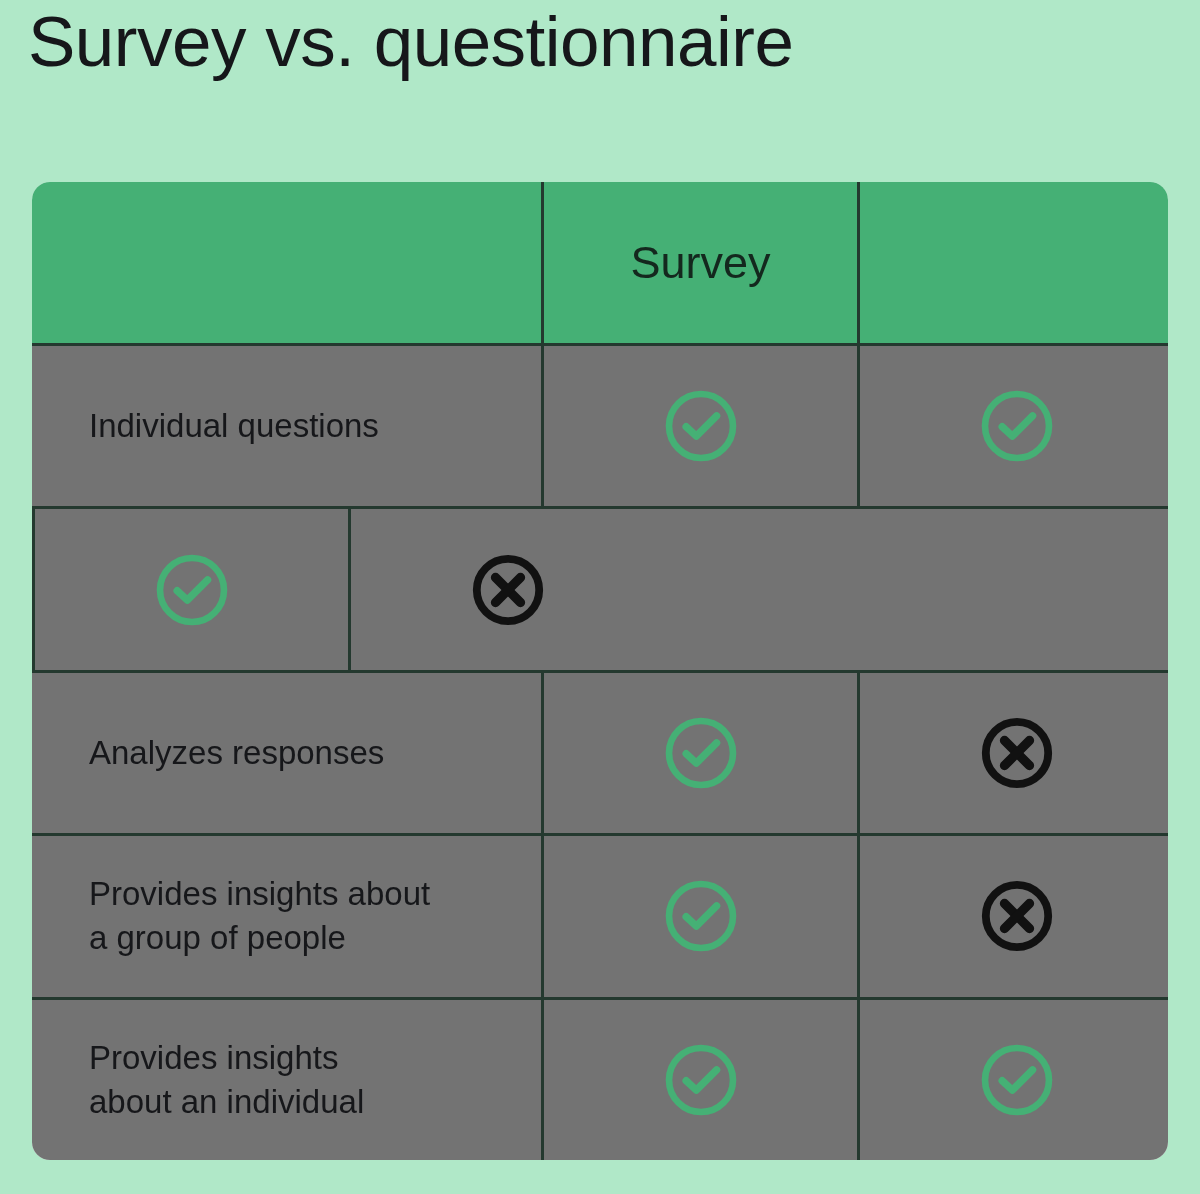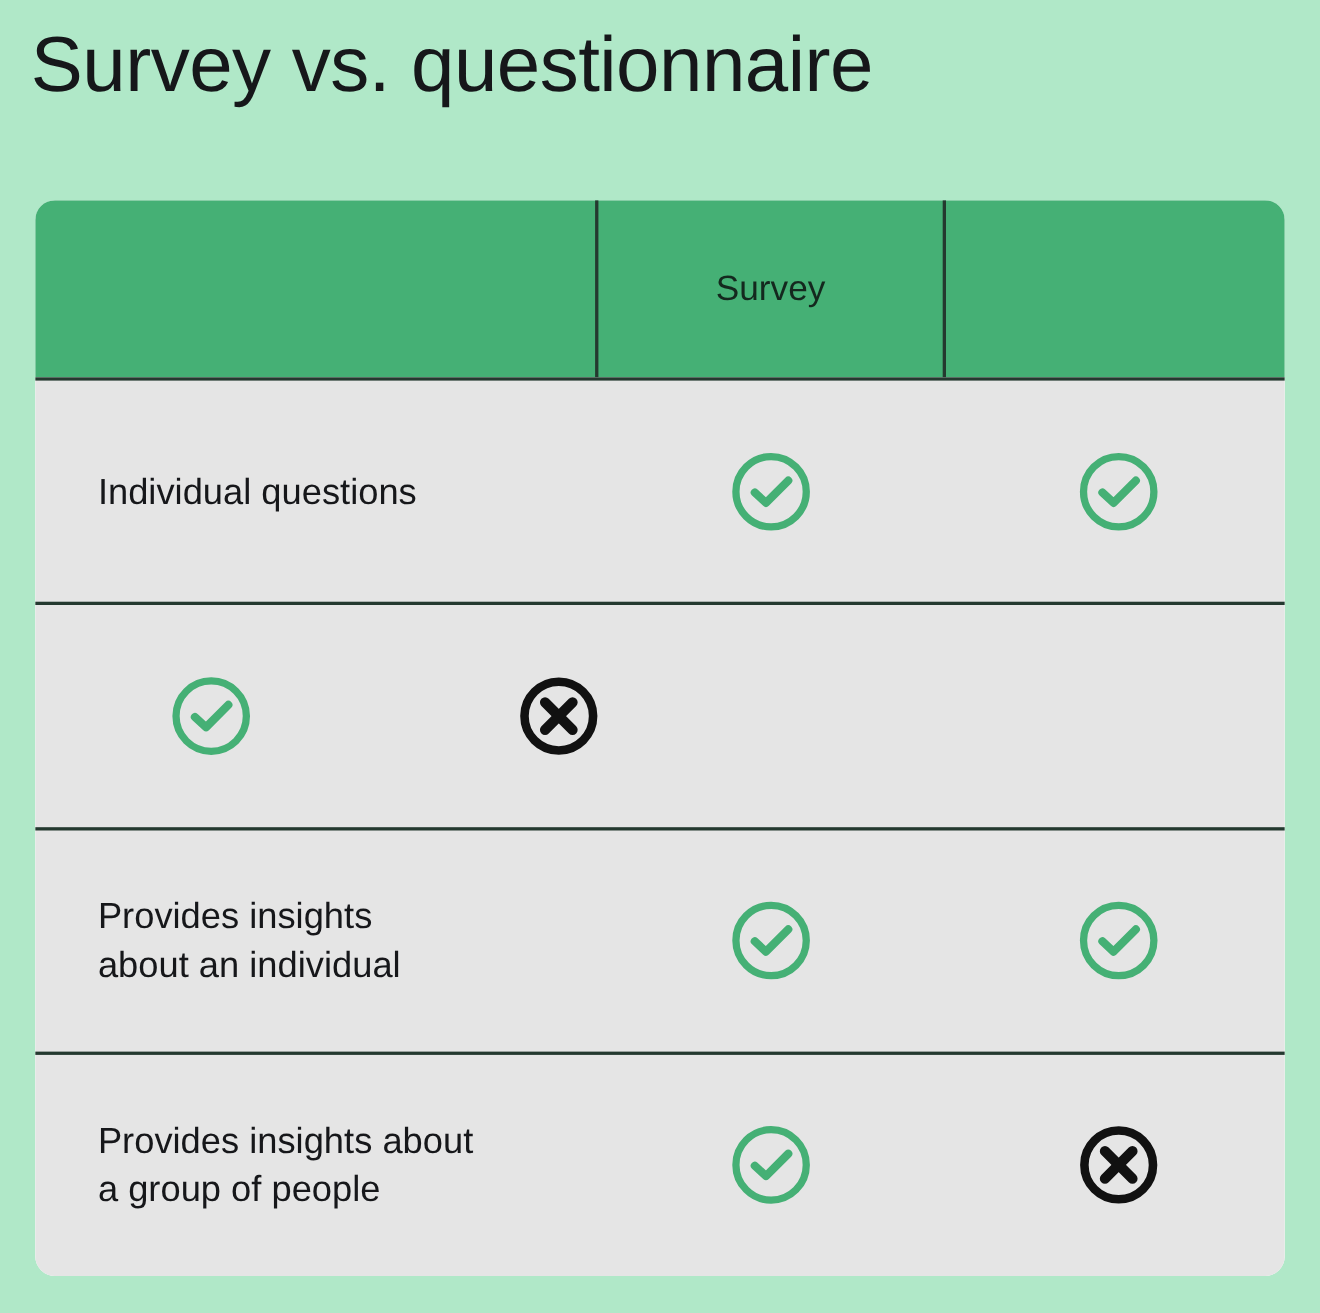--- a/index.html
+++ b/index.html
@@ -14,21 +14,21 @@
     overflow: hidden;
   }
   .page {
     position: relative;
     width: 1200px;
     height: 1194px;
   }
   .page-title {
     position: absolute;
     left: 28px;
-    top: 20px;
+    top: 2px;
     font-size: 71px;
     line-height: 1.12;
     font-weight: 400;
     color: #16171a;
     letter-spacing: -0.5px;
     white-space: nowrap;
   }
   .table-card {
     position: absolute;
     left: 32px;
@@ -45,21 +45,21 @@
     display: flex;
     height: 161px;
     background: #45b075;
     flex: 0 0 161px;
   }
   .table-head .cell {
     display: flex;
     align-items: center;
     justify-content: center;
     color: #14281e;
-    font-size: 32px;
+    font-size: 45px;
     font-weight: 400;
   }
   .cell-label {
     flex: 0 0 509px;
     width: 509px;
     box-sizing: border-box;
   }
   .cell-mark {
     flex: 0 0 313px;
     width: 313px;
@@ -74,24 +74,23 @@
     background: #24392f;
   }
   .table-body {
     flex: 1 1 auto;
     display: flex;
     flex-direction: column;
   }
   .row {
     display: flex;
     flex: 1 1 0;
-    background: #e5e5e5;
+    background: #737373;
     border-top: 3px solid #24392f;
     min-height: 0;
-    align-items: center;
   }
   .row .cell-label {
     display: flex;
     align-items: center;
     padding-left: 57px;
     box-sizing: border-box;
     font-size: 33px;
     line-height: 1.34;
     color: #16171a;
     font-weight: 400;
@@ -168,46 +167,21 @@
                 <g stroke="#111111" stroke-width="12" stroke-linecap="round">
                   <line x1="34" y1="34" x2="66" y2="66"></line>
                   <line x1="66" y1="34" x2="34" y2="66"></line>
                 </g>
               </svg>
             </span>
           </div>
         </div>
         <div class="row">
           <div class="cell-label">
-            <span class="label-text">Provides insights
-about an individual</span>
-          </div>
-          <div class="vdiv"></div>
-          <div class="cell-mark">
-            <span class="icon-wrap">
-              <svg viewBox="0 0 100 100">
-                <circle cx="50" cy="50" fill="none" r="41" stroke="#45b075" stroke-width="8.5"></circle>
-                <path d="M31 51 L44 63 L70 37" fill="none" stroke="#45b075" stroke-width="9.5" stroke-linecap="round" stroke-linejoin="round"></path>
-              </svg>
-            </span>
-          </div>
-          <div class="vdiv"></div>
-          <div class="cell-mark">
-            <span class="icon-wrap">
-              <svg viewBox="0 0 100 100">
-                <circle cx="50" cy="50" fill="none" r="41" stroke="#45b075" stroke-width="8.5"></circle>
-                <path d="M31 51 L44 63 L70 37" fill="none" stroke="#45b075" stroke-width="9.5" stroke-linecap="round" stroke-linejoin="round"></path>
-              </svg>
-            </span>
-          </div>
-        </div>
-        <div class="row">
-          <div class="cell-label">
-            <span class="label-text">Provides insights about
-a group of people</span>
+            <span class="label-text">Analyzes responses</span>
           </div>
           <div class="vdiv"></div>
           <div class="cell-mark">
             <span class="icon-wrap">
               <svg viewBox="0 0 100 100">
                 <circle cx="50" cy="50" fill="none" r="41" stroke="#45b075" stroke-width="8.5"></circle>
                 <path d="M31 51 L44 63 L70 37" fill="none" stroke="#45b075" stroke-width="9.5" stroke-linecap="round" stroke-linejoin="round"></path>
               </svg>
             </span>
           </div>
@@ -217,16 +191,67 @@
               <svg viewBox="0 0 100 100">
                 <circle cx="50" cy="50" fill="none" r="40" stroke="#111111" stroke-width="10"></circle>
                 <g stroke="#111111" stroke-width="12" stroke-linecap="round">
                   <line x1="34" y1="34" x2="66" y2="66"></line>
                   <line x1="66" y1="34" x2="34" y2="66"></line>
                 </g>
               </svg>
             </span>
           </div>
         </div>
+        <div class="row">
+          <div class="cell-label">
+            <span class="label-text">Provides insights about
+a group of people</span>
+          </div>
+          <div class="vdiv"></div>
+          <div class="cell-mark">
+            <span class="icon-wrap">
+              <svg viewBox="0 0 100 100">
+                <circle cx="50" cy="50" fill="none" r="41" stroke="#45b075" stroke-width="8.5"></circle>
+                <path d="M31 51 L44 63 L70 37" fill="none" stroke="#45b075" stroke-width="9.5" stroke-linecap="round" stroke-linejoin="round"></path>
+              </svg>
+            </span>
+          </div>
+          <div class="vdiv"></div>
+          <div class="cell-mark">
+            <span class="icon-wrap">
+              <svg viewBox="0 0 100 100">
+                <circle cx="50" cy="50" fill="none" r="40" stroke="#111111" stroke-width="10"></circle>
+                <g stroke="#111111" stroke-width="12" stroke-linecap="round">
+                  <line x1="34" y1="34" x2="66" y2="66"></line>
+                  <line x1="66" y1="34" x2="34" y2="66"></line>
+                </g>
+              </svg>
+            </span>
+          </div>
+        </div>
+        <div class="row">
+          <div class="cell-label">
+            <span class="label-text">Provides insights
+about an individual</span>
+          </div>
+          <div class="vdiv"></div>
+          <div class="cell-mark">
+            <span class="icon-wrap">
+              <svg viewBox="0 0 100 100">
+                <circle cx="50" cy="50" fill="none" r="41" stroke="#45b075" stroke-width="8.5"></circle>
+                <path d="M31 51 L44 63 L70 37" fill="none" stroke="#45b075" stroke-width="9.5" stroke-linecap="round" stroke-linejoin="round"></path>
+              </svg>
+            </span>
+          </div>
+          <div class="vdiv"></div>
+          <div class="cell-mark">
+            <span class="icon-wrap">
+              <svg viewBox="0 0 100 100">
+                <circle cx="50" cy="50" fill="none" r="41" stroke="#45b075" stroke-width="8.5"></circle>
+                <path d="M31 51 L44 63 L70 37" fill="none" stroke="#45b075" stroke-width="9.5" stroke-linecap="round" stroke-linejoin="round"></path>
+              </svg>
+            </span>
+          </div>
+        </div>
       </div>
 
   </div>
 </div>
 
 </body></html>

